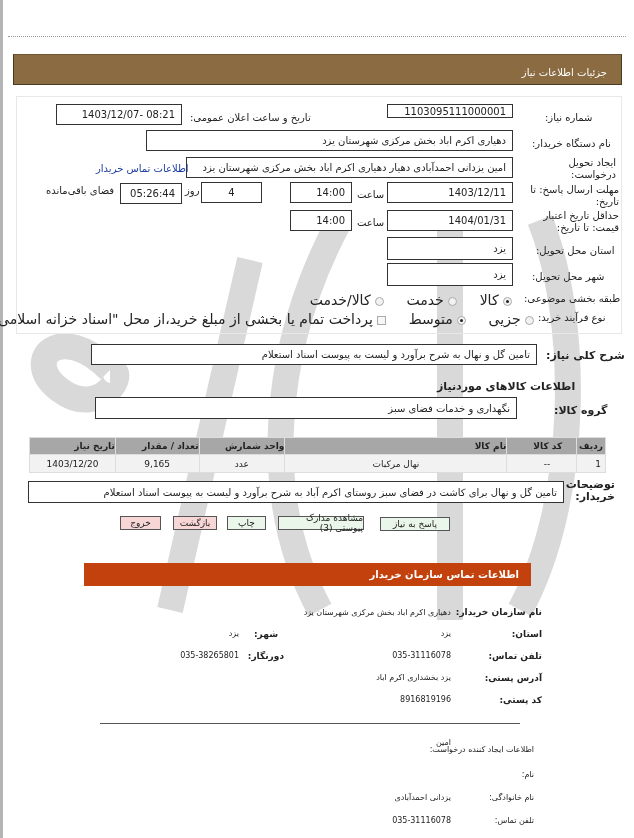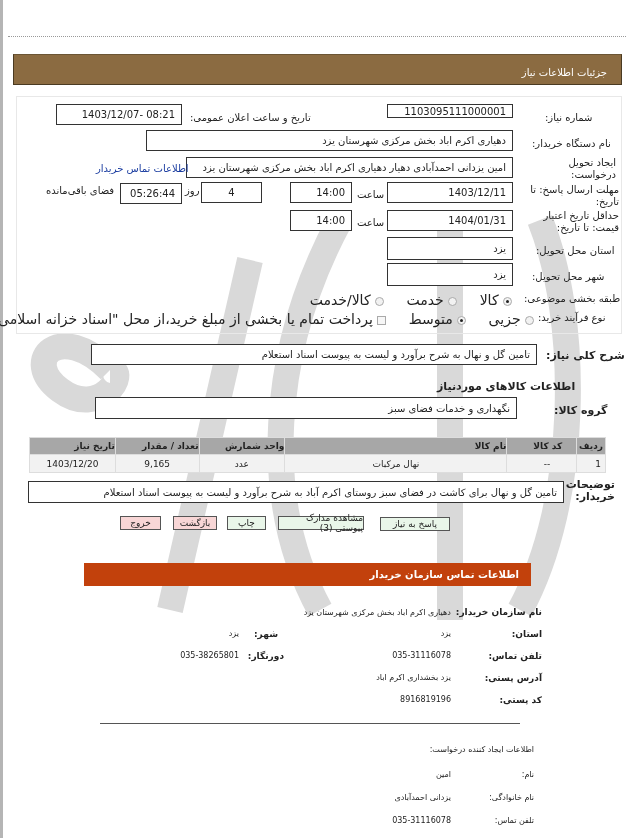--- a/index.html
+++ b/index.html
@@ -158,17 +158,17 @@
 <div class="kv" style="right:92px;top:673px;"><span class="k">آدرس پستی:</span></div>
 <div class="kv" style="right:183px;top:673px;">یزد بخشداری اکرم اباد</div>
 
 <div class="kv" style="right:92px;top:695px;"><span class="k">کد پستی:</span></div>
 <div class="kv" style="right:183px;top:695px;">8916819196</div>
 
 <div class="hr2"></div>
 
 <div class="kv" style="right:100px;top:745px;"><span>اطلاعات ایجاد کننده درخواست:</span></div>
 <div class="kv" style="right:100px;top:770px;"><span>نام:</span></div>
-<div class="kv" style="right:183px;top:770px;">امین</div>
+<div class="kv" style="right:183px;top:738px;">امین</div>
 <div class="kv" style="right:100px;top:793px;"><span>نام خانوادگی:</span></div>
 <div class="kv" style="right:183px;top:793px;">یزدانی احمدآبادی</div>
 <div class="kv" style="right:100px;top:816px;"><span>تلفن تماس:</span></div>
 <div class="kv" style="right:183px;top:816px;">035-31116078</div>
 
 </body></html>

